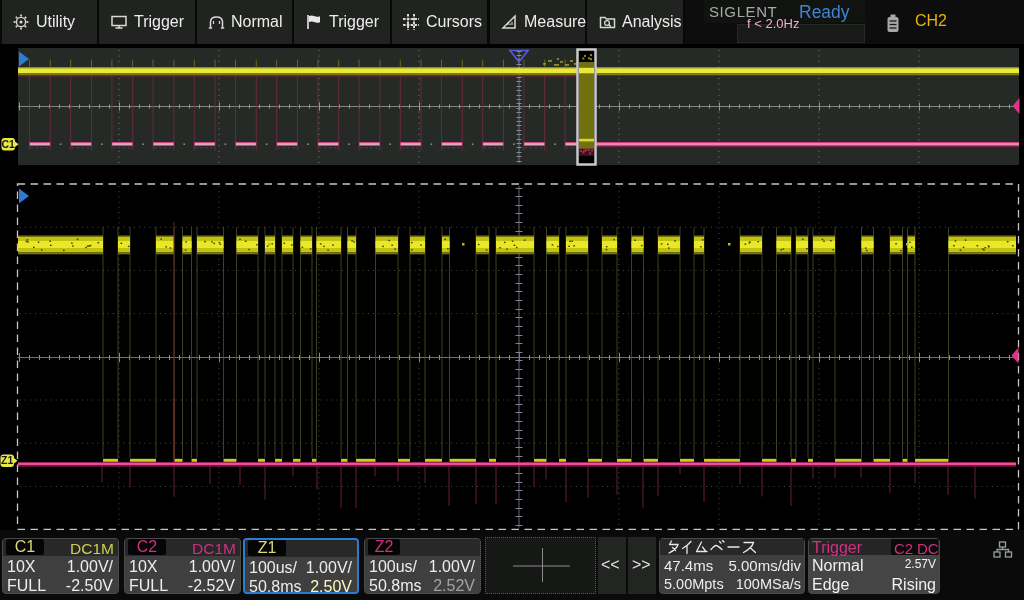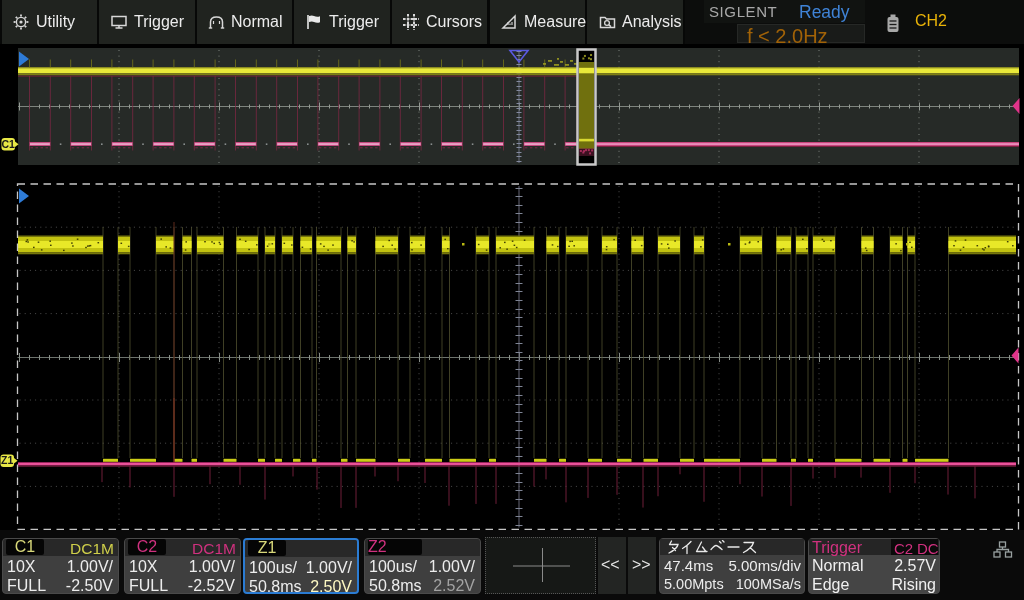--- a/index.html
+++ b/index.html
@@ -882,21 +882,21 @@
 <path d="M1.5 13.5 V3.5 H6 L7.5 5 H15.5 V13.5 Z" fill="none" stroke="#d8d8d8" stroke-width="1.5"></path>
 <circle cx="8" cy="9" r="2.4" fill="none" stroke="#d8d8d8" stroke-width="1.3"></circle>
 <line x1="9.8" y1="10.8" x2="12" y2="12.6" stroke="#d8d8d8" stroke-width="1.5"></line>
     </svg>
     <span style="position:absolute;left:622px;top:12.5px;font-size:16px;color:#ececec">Analysis</span>
     <div style="position:absolute;left:685px;top:0;width:339px;height:44px;background:#0c0d0c"></div>
     <div style="position:absolute;left:704px;top:0;width:161px;height:23px;background:#111311"></div>
     <div style="position:absolute;left:737px;top:24px;width:128px;height:19px;background:#191b19;border:1px solid #262826;box-sizing:border-box"></div>
     <span style="position:absolute;left:709px;top:3px;font-size:15px;font-weight:normal;letter-spacing:0.6px;color:#a8a8a8">SIGLENT</span>
     <span style="position:absolute;left:799px;top:2px;font-size:17.5px;color:#3f83d6">Ready</span>
-    <span style="position:absolute;left:747px;top:25px;font-size:20px;color:#a16207">f &lt; 2.0Hz</span>
+    <span style="position:absolute;left:747px;top:16px;font-size:13px;color:#f9a8d4">f &lt; 2.0Hz</span>
     <svg style="position:absolute;left:886px;top:14px" width="14" height="19" viewBox="0 0 14 19">
 <rect x="4.5" y="0.5" width="5" height="2.5" fill="#a8a8a8"></rect>
 <rect x="1.5" y="3" width="11" height="15" rx="2" fill="#a8a8a8"></rect>
 <g stroke="#1a1a1a" stroke-width="1.3">
 <line x1="3.5" y1="7" x2="10.5" y2="7"></line>
         <line x1="3.5" y1="10.5" x2="10.5" y2="10.5"></line>
         <line x1="3.5" y1="14" x2="10.5" y2="14"></line>
       </g>
     </svg>
     <span style="position:absolute;left:915px;top:12px;font-size:16px;color:#eab308">CH2</span>
@@ -922,21 +922,21 @@
     <div style="position:absolute;left:243px;top:538px;width:116px;height:56px;border:2px solid #2b7cd3;border-radius:4px;background:#3f3f3f;box-sizing:border-box;overflow:hidden">
       <div style="position:absolute;left:0;top:0;width:116px;height:17px;background:#282828"></div>
       <div style="position:absolute;left:3px;top:0px;width:38px;height:16px;background:#050505;border-radius:2px;text-align:center;font-size:16px;line-height:16px;color:#d8d87a">Z1</div>
       <div style="position:absolute;left:4px;top:19px;font-size:16px;color:#ededed">100us/</div>
       <div style="position:absolute;right:5px;top:19px;font-size:16px;color:#ededed">1.00V/</div>
       <div style="position:absolute;left:4px;top:38px;font-size:16px;color:#ededed">50.8ms</div>
       <div style="position:absolute;right:5px;top:38px;font-size:16px;color:#fef9c3">2.50V</div>
     </div>
     <div style="position:absolute;left:364px;top:538px;width:117px;height:56px;border:1px solid #4a4a4a;border-radius:4px;background:#3f3f3f;box-sizing:border-box;overflow:hidden">
       <div style="position:absolute;left:0;top:0;width:117px;height:17px;background:#282828"></div>
-      <div style="position:absolute;left:3px;top:0px;width:54px;height:16px;background:#050505;border-radius:2px;font-size:16px;line-height:16px;color:#d0317f">Z2</div>
+      <div style="position:absolute;left:3px;top:0px;width:32px;height:16px;background:#050505;border-radius:2px;text-align:center;font-size:16px;line-height:16px;color:#d0317f">Z2</div>
       <div style="position:absolute;left:4px;top:19px;font-size:16px;color:#ededed">100us/</div>
       <div style="position:absolute;right:5px;top:19px;font-size:16px;color:#ededed">1.00V/</div>
       <div style="position:absolute;left:4px;top:38px;font-size:16px;color:#ededed">50.8ms</div>
       <div style="position:absolute;right:5px;top:38px;font-size:16px;color:#a3a3a3">2.52V</div>
     </div>
     <div style="position:absolute;left:485px;top:537px;width:111px;height:57px;background:#161816;border:1px dotted #555;box-sizing:border-box"></div>
     <svg style="position:absolute;left:485px;top:537px" width="111" height="57" viewBox="0 0 111 57">
       <line x1="57.5" y1="11" x2="57.5" y2="45" stroke="#8a8a8a"></line>
       <line x1="28" y1="29" x2="85" y2="29" stroke="#8a8a8a"></line>
     </svg>
@@ -960,21 +960,21 @@
     <span style="position:absolute;left:801px;top:557px;font-size:15px;color:#ededed;transform:translateX(-100%)">5.00ms/div</span>
     <span style="position:absolute;left:664px;top:576px;font-size:14.5px;color:#ededed">5.00Mpts</span>
     <span style="position:absolute;left:801px;top:576px;font-size:14.5px;color:#ededed;transform:translateX(-100%)">100MSa/s</span>
     <div style="position:absolute;left:808px;top:538px;width:132px;height:56px;border:1px solid #4a4a4a;border-radius:4px;background:#454545;box-sizing:border-box"></div>
     <div style="position:absolute;left:809px;top:539px;width:130px;height:16px;background:#252525"></div>
     <span style="position:absolute;left:812px;top:539px;font-size:16px;color:#d0317f">Trigger</span>
     <div style="position:absolute;left:891px;top:539px;width:47px;height:16px;background:#0a0a0a"></div>
     <span style="position:absolute;left:894px;top:540px;font-size:15px;color:#d0317f">C2</span>
     <span style="position:absolute;left:917px;top:540px;font-size:15px;color:#d0317f">DC</span>
     <span style="position:absolute;left:812px;top:557px;font-size:16px;color:#f0f0f0">Normal</span>
-    <span style="position:absolute;left:936px;top:557px;font-size:16px;color:#f0f0f0;transform:translateX(-100%)">2.57V</span>
+    <span style="position:absolute;left:936px;top:557px;font-size:12px;color:#f0f0f0;transform:translateX(-100%)">2.57V</span>
     <span style="position:absolute;left:812px;top:576px;font-size:16px;color:#f0f0f0">Edge</span>
     <span style="position:absolute;left:936px;top:576px;font-size:16px;color:#f0f0f0;transform:translateX(-100%)">Rising</span>
     <svg style="position:absolute;left:993px;top:541px" width="20" height="17" viewBox="0 0 20 17">
 <g stroke="#98a0a0" stroke-width="1.3" fill="none">
 <rect x="6.5" y="1" width="6" height="5"></rect>
 <rect x="1" y="11" width="6" height="5"></rect>
 <rect x="12.5" y="11" width="6" height="5"></rect>
 <path d="M9.5 6 L9.5 8.5 M4 11 L4 8.5 L15.5 8.5 L15.5 11"></path>
 </g>
     </svg>

